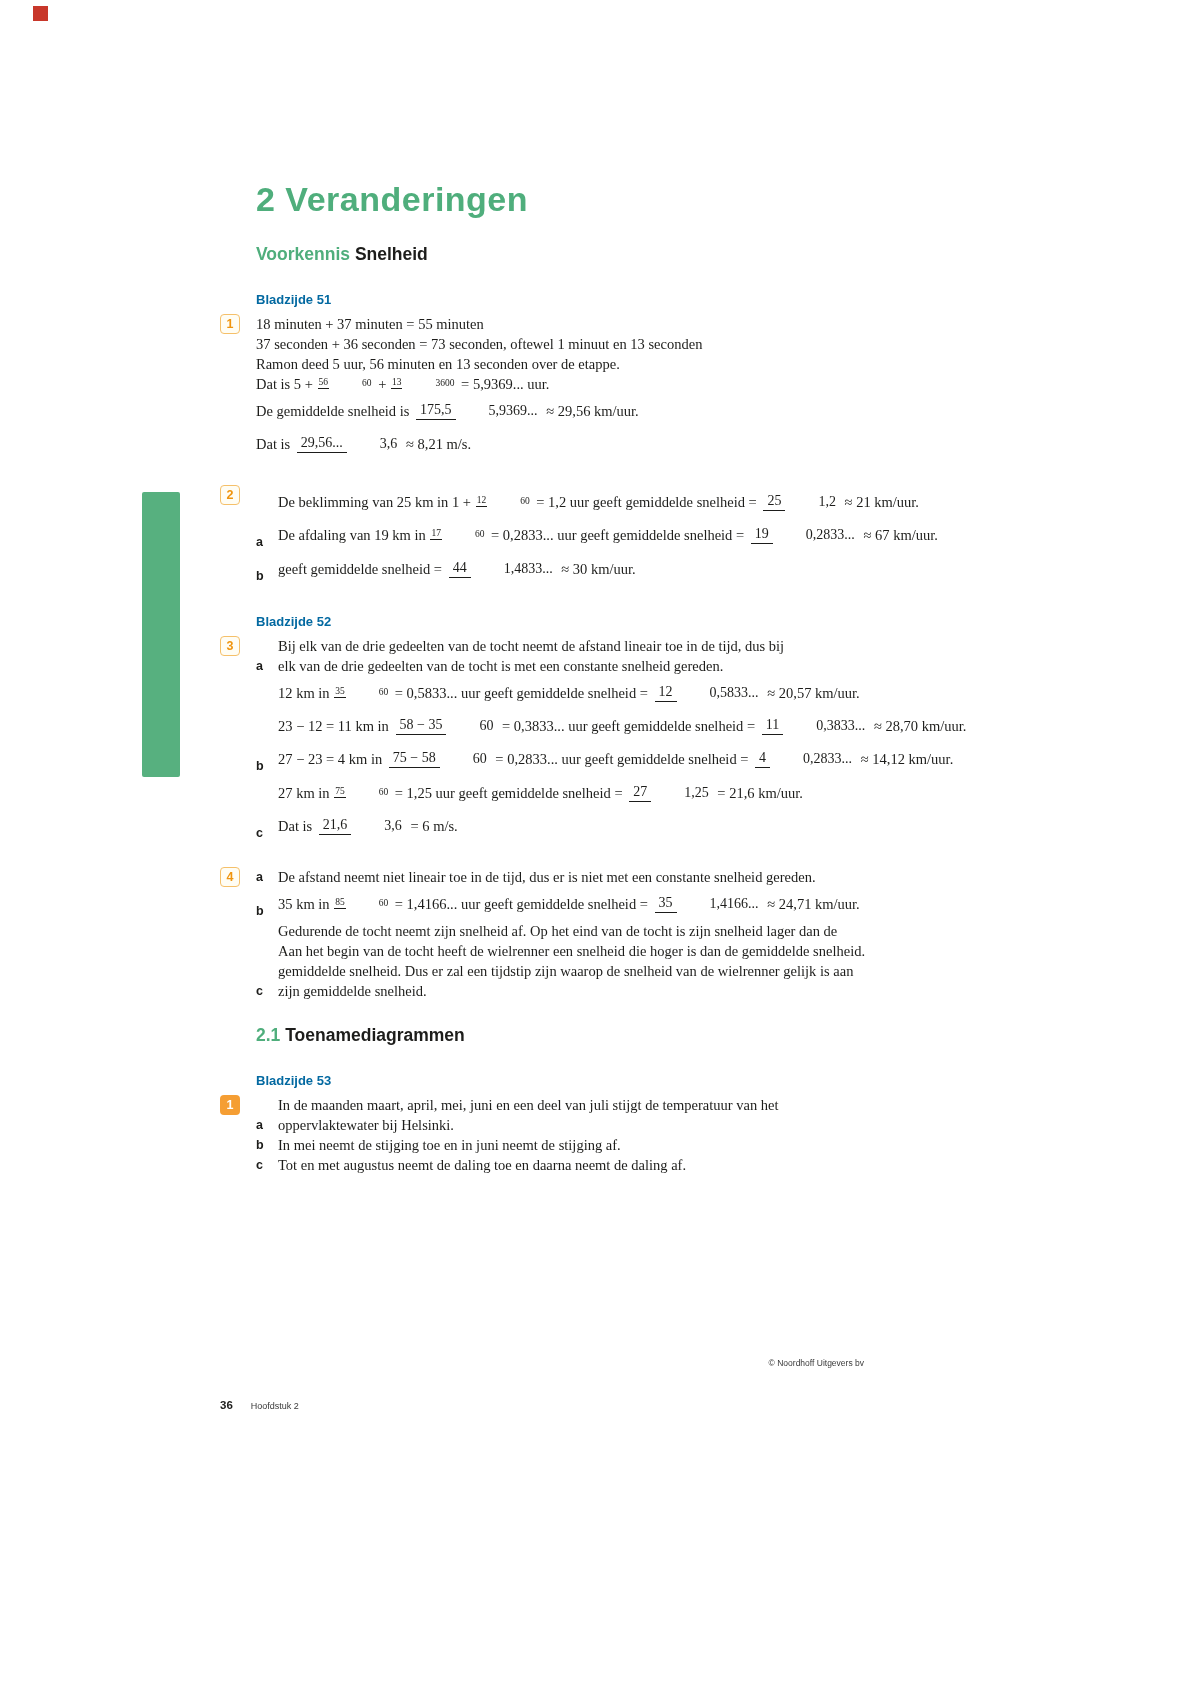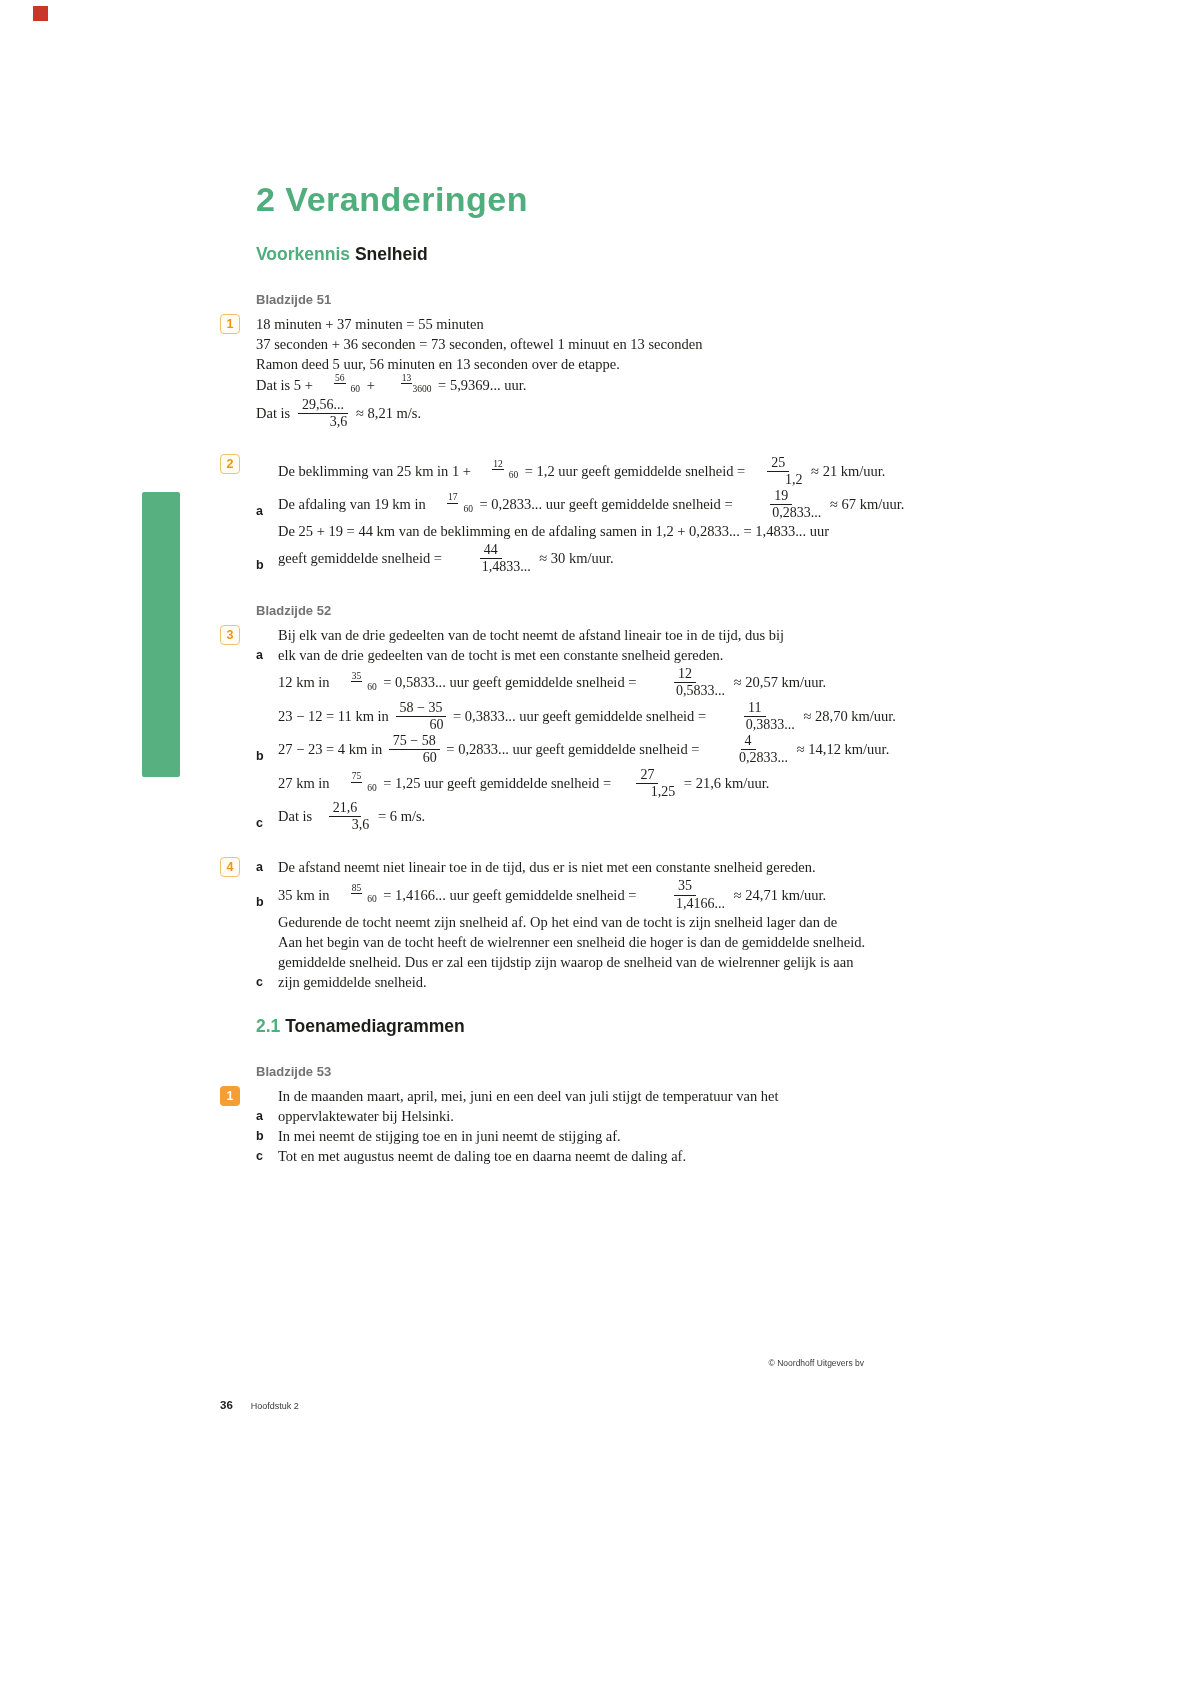--- a/index.html
+++ b/index.html
@@ -9,36 +9,36 @@
   .side-accent{position:absolute;left:142px;top:492px;width:38px;height:285px;background:#57b07f;border-radius:2px;}
   .content{position:absolute;left:256px;top:180px;width:700px;}
 
   .chapter-title{font-family:"Liberation Sans",sans-serif;font-weight:bold;font-size:34px;
                  line-height:38px;color:#4fae7c;margin:0 0 26px 0;letter-spacing:.5px;}
   .section-heading{font-family:"Liberation Sans",sans-serif;font-weight:bold;font-size:17.5px;
                    line-height:20px;margin:20px 0 26px 0;}
   .hpart.green{color:#4fae7c;}
   .hpart.dark{color:#1d1d1b;}
   .page-reference{font-family:"Liberation Sans",sans-serif;font-weight:bold;font-size:13px;
-                  line-height:16px;color:#737373;margin:28px 0 6px 0;}
+                  line-height:16px;color:#0369a1;margin:28px 0 6px 0;}
 
   .exercise{position:relative;margin:0 0 24px 0;font-size:14.5px;line-height:20px;}
   .exnum{position:absolute;left:-36px;top:0;width:20px;height:20px;display:flex;align-items:center;
          justify-content:center;font-family:"Liberation Sans",sans-serif;font-weight:bold;
          font-size:12.5px;border-radius:4px;box-sizing:border-box;}
   .exnum.outline{border:1.6px solid #f5c06a;color:#f0950f;background:#fffdf4;}
   .exnum.filled{background:#f59e33;color:#ffffff;}
   .item{display:flex;align-items:flex-end;}
   .letter{flex:none;width:22px;font-family:"Liberation Sans",sans-serif;font-weight:bold;
           font-size:12.5px;line-height:20px;}
   .lines{flex:1;min-width:0;}
   .line{display:flex;align-items:center;min-height:20px;white-space:pre;}
   .line.tall{min-height:32px;margin:1px 0;}
   .tseg{white-space:pre;}
-  .frac{display:inline-flex;flex-direction:column;align-items:center;line-height:1.08;text-align:center;}
+  .frac{display:inline-flex;flex-direction:row;align-items:center;line-height:1.08;text-align:center;}
   .frac .num{border-bottom:1.2px solid #1d1d1b;}
   .frac.inline{font-size:9.5px;margin:0 1px;transform:translateY(-1px);}
   .frac.inline .num{padding:0 1px;}
   .frac.display{font-size:14px;margin:0 3px;}
   .frac.display .num{padding:0 4px 1px 4px;}
   .frac .den{padding:0 2px;margin-left:31px;}
 
   .footer-left{position:absolute;left:220px;top:1384px;display:flex;align-items:baseline;gap:18px;
                font-family:"Liberation Sans",sans-serif;margin-top:15px;}
   .footer-page{font-weight:bold;font-size:11.5px;color:#1d1d1b;}
@@ -58,39 +58,39 @@
       <h3 class="page-reference">Bladzijde 51</h3>
       <section class="exercise">
         <span class="exnum outline">1</span>
         <div class="items">
           <div class="item noletter">
             <div class="lines">
               <div class="line"><span class="tseg">18 minuten + 37 minuten = 55 minuten</span></div>
               <div class="line"><span class="tseg">37 seconden + 36 seconden = 73 seconden, oftewel 1 minuut en 13 seconden</span></div>
               <div class="line"><span class="tseg">Ramon deed 5 uur, 56 minuten en 13 seconden over de etappe.</span></div>
               <div class="line"><span class="tseg">Dat is 5 + </span><span class="frac inline"><span class="num">56</span><span class="den">60</span></span><span class="tseg"> + </span><span class="frac inline"><span class="num">13</span><span class="den">3600</span></span><span class="tseg"> = 5,9369... uur.</span></div>
+              <div class="line tall"><span class="tseg">De gemiddelde snelheid is </span><span class="frac display"><span class="num">175,5</span><span class="den">5,9369...</span></span><span class="tseg"> ≈ 29,56 km/uur.</span></div>
               <div class="line tall"><span class="tseg">Dat is </span><span class="frac display"><span class="num">29,56...</span><span class="den">3,6</span></span><span class="tseg"> ≈ 8,21 m/s.</span></div>
             </div>
           </div>
         </div>
       </section>
       <section class="exercise">
         <span class="exnum outline">2</span>
         <div class="items">
           <div class="item">
             <span class="letter">a</span>
             <div class="lines">
               <div class="line tall"><span class="tseg">De beklimming van 25 km in 1 + </span><span class="frac inline"><span class="num">12</span><span class="den">60</span></span><span class="tseg"> = 1,2 uur geeft gemiddelde snelheid = </span><span class="frac display"><span class="num">25</span><span class="den">1,2</span></span><span class="tseg"> ≈ 21 km/uur.</span></div>
               <div class="line tall"><span class="tseg">De afdaling van 19 km in </span><span class="frac inline"><span class="num">17</span><span class="den">60</span></span><span class="tseg"> = 0,2833... uur geeft gemiddelde snelheid = </span><span class="frac display"><span class="num">19</span><span class="den">0,2833...</span></span><span class="tseg"> ≈ 67 km/uur.</span></div>
             </div>
           </div>
           <div class="item">
             <span class="letter">b</span>
             <div class="lines">
-              <div class="line"><span class="tseg">De 25 + 19 = 44 km van de beklimming en de afdaling samen in 1,2 + 0,2833... = 1,4833... uur</span></div>
               <div class="line tall"><span class="tseg">geeft gemiddelde snelheid = </span><span class="frac display"><span class="num">44</span><span class="den">1,4833...</span></span><span class="tseg"> ≈ 30 km/uur.</span></div>
             </div>
           </div>
         </div>
       </section>
       <h3 class="page-reference">Bladzijde 52</h3>
       <section class="exercise">
         <span class="exnum outline">3</span>
         <div class="items">
           <div class="item">

